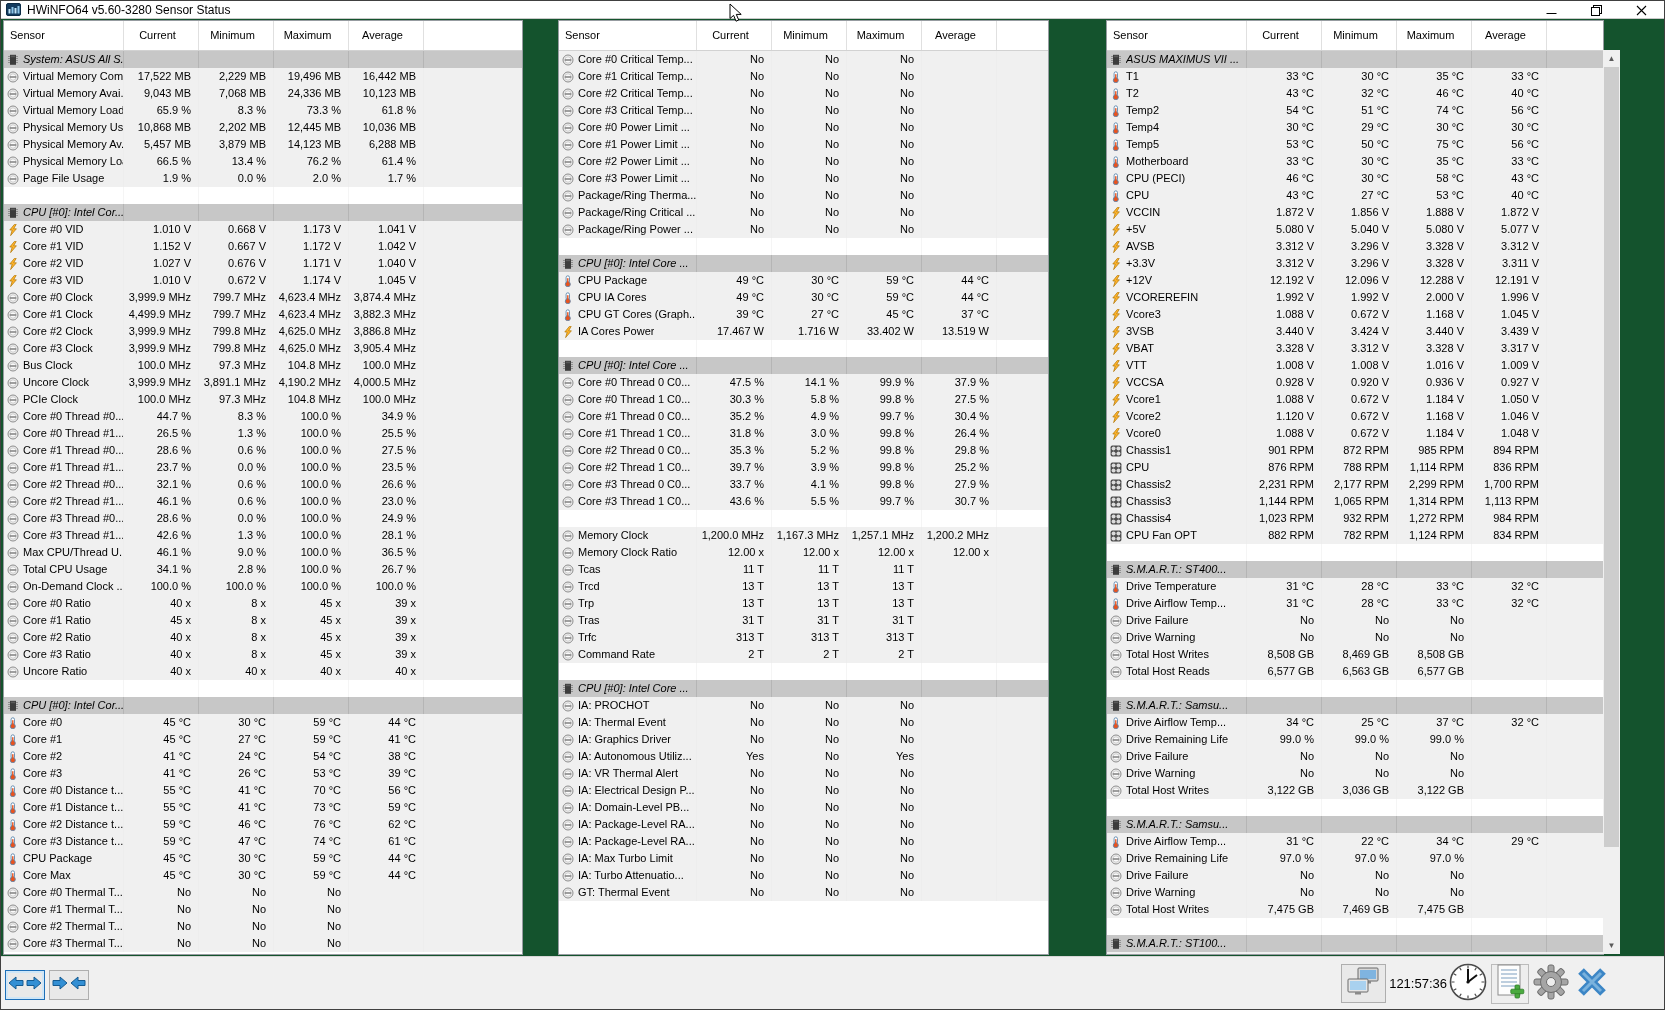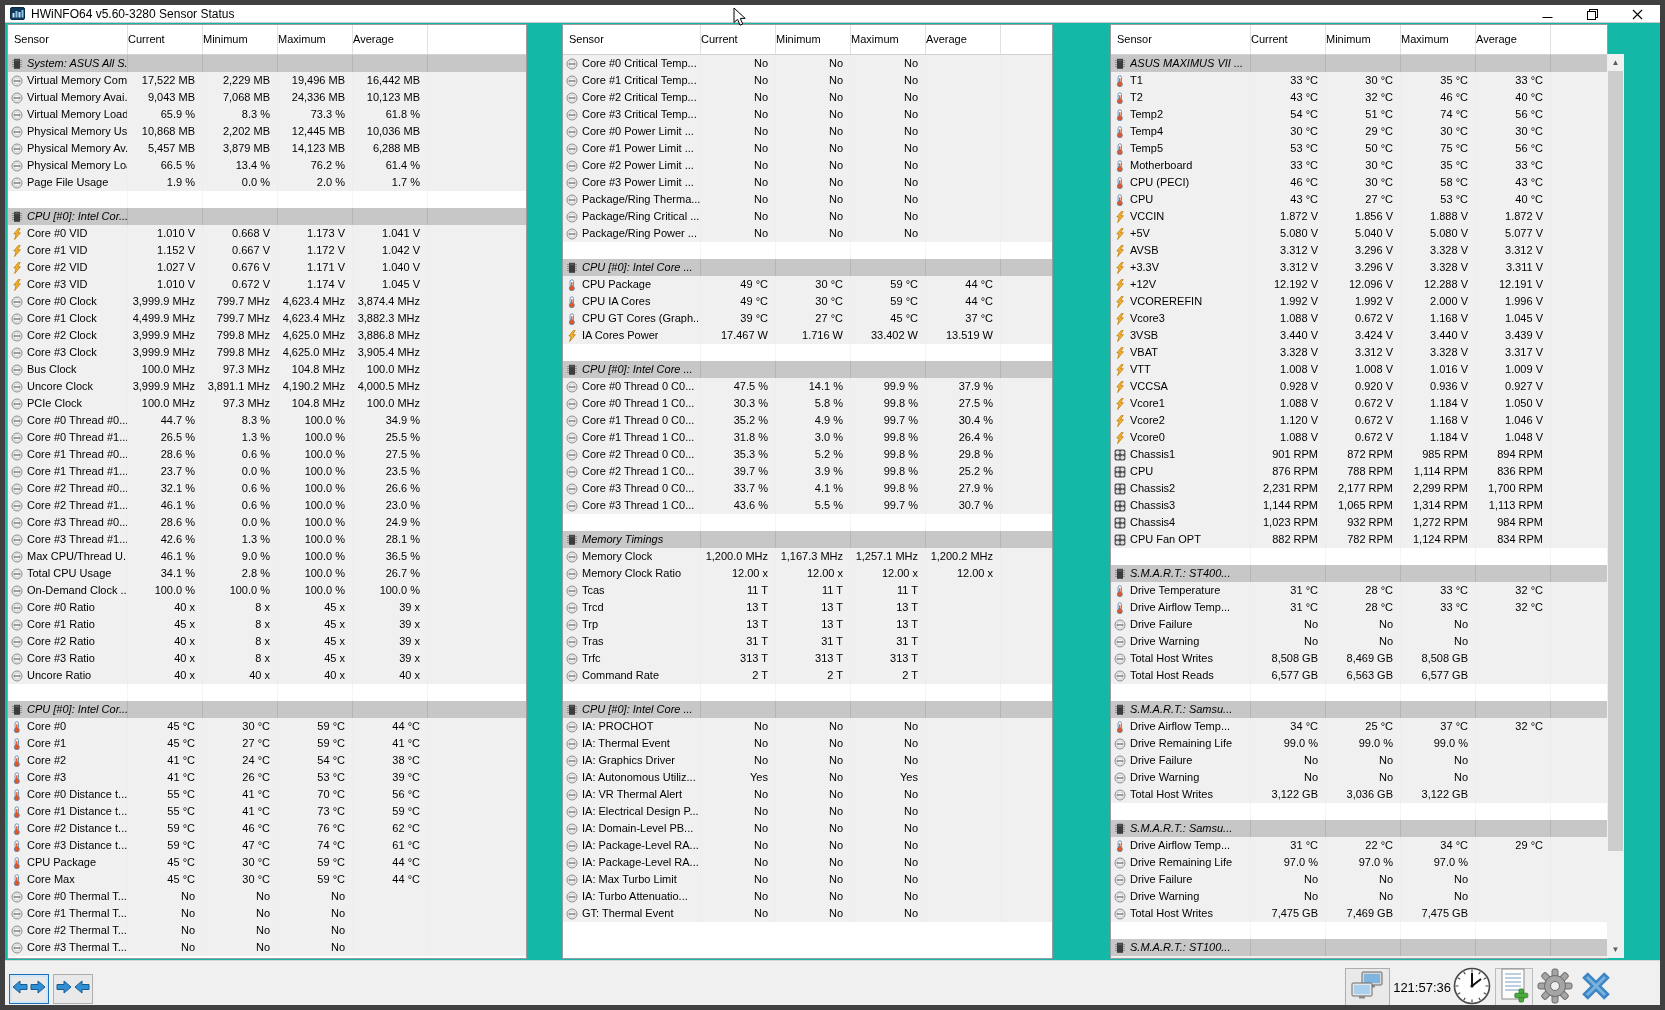--- a/index.html
+++ b/index.html
@@ -1,41 +1,41 @@
 <!DOCTYPE html>
 <html><head>
 <meta charset="utf-8">
 <style>
   html,body{margin:0;padding:0;background:#888;}
   *{box-sizing:border-box;}
   #window{
     position:relative;width:1665px;height:1010px;background:#fff;
-    border:5px solid #404040;overflow:hidden;
+    border:1px solid #404040;overflow:hidden;
     font-family:"Liberation Sans","DejaVu Sans",sans-serif;color:#000;
   }
   
   .titlebar{position:absolute;top:0;left:0;right:0;height:18px;background:#fff;
     border-bottom:1px solid #c9c9c9;display:flex;align-items:center;}
   .appicon{margin-left:5px;width:15px;height:13px;display:inline-flex;}
   .title{margin-left:6px;font-size:12px;line-height:18px;white-space:nowrap;}
   .winbtns{position:absolute;right:0;top:0;height:18px;display:flex;}
   .wbtn{width:45px;height:18px;display:flex;align-items:center;justify-content:center;
     font-size:13px;line-height:18px;cursor:default;}
   
-  .content{position:absolute;top:18px;left:0;width:1665px;height:937px;background:#14b8a6;}
+  .content{position:absolute;top:18px;left:0;width:1665px;height:937px;background:#14532d;}
   .panel{position:absolute;top:1px;height:935px;background:#fff;border:1px solid #979ca1;overflow:hidden;}
   .p1{left:2px;width:520px;--lc:120px;--fc:98px;}
   .p2{left:557px;width:491px;--lc:138px;--fc:51px;}
   .p3{left:1105px;width:498px;--lc:140px;--fc:56px;}
   .thead{height:30px;display:grid;grid-template-columns:var(--lc) 75px 75px 75px 75px var(--fc);
     background:#fff;border-bottom:1px solid #d2d2d2;}
   .thead .cell{font-size:11px;line-height:29px;border-right:1px solid #e0e0e0;
     overflow:hidden;white-space:nowrap;}
   .hlbl{padding-left:6px;text-align:left;}
-  .hval{text-align:left;padding-right:7px;}
+  .hval{text-align:center;padding-right:7px;}
   .hfill{border-right:none !important;}
   .tbody{height:903px;overflow:hidden;}
   .trow{height:17px;display:grid;grid-template-columns:var(--lc) 75px 75px 75px 75px var(--fc);}
   .trow .cell{font-size:11px;line-height:17px;overflow:hidden;white-space:nowrap;
     border-right:1px solid #ededed;}
   .trow .cell:last-child{border-right:none;}
   .val{text-align:right;padding-right:7px;}
   .lbl{display:flex;align-items:center;padding-left:3px;}
   .ricon{width:12px;height:12px;flex:0 0 12px;display:inline-flex;margin-right:4px;}
   .ltxt{overflow:hidden;white-space:nowrap;}
@@ -1446,37 +1446,20 @@
             <div class="cell filler"></div>
           </div>
           <div class="trow blank">
             <div class="cell lbl"></div>
             <div class="cell val"></div>
             <div class="cell val"></div>
             <div class="cell val"></div>
             <div class="cell val"></div>
             <div class="cell filler"></div>
           </div>
-          <div class="trow section">
-            <div class="cell lbl">
-              <span class="ricon">
-                <svg width="12" height="12" viewBox="0 0 12 12">
-                  <path d="M1 2.5H3 M1 4.5H3 M1 6.5H3 M1 8.5H3 M9 2.5H11 M9 4.5H11 M9 6.5H11 M9 8.5H11" stroke="#8a8a8a" stroke-width="0.9"></path>
-                  <rect x="3" y="0.8" width="6" height="10" fill="#3c3c3c"></rect>
-                  <rect x="3.8" y="1.6" width="4.4" height="1.6" fill="#5a5a5a"></rect>
-                </svg>
-              </span>
-              <span class="ltxt">Memory Timings</span>
-            </div>
-            <div class="cell val"></div>
-            <div class="cell val"></div>
-            <div class="cell val"></div>
-            <div class="cell val"></div>
-            <div class="cell filler"></div>
-          </div>
           <div class="trow data alt">
             <div class="cell lbl">
               <span class="ricon">
                 <svg width="12" height="12" viewBox="0 0 12 12">
                   <circle cx="6" cy="6" r="5" fill="#f1f1f1" stroke="#8b8b8b"></circle>
                   <circle cx="6" cy="6" r="3.2" fill="#fafafa" stroke="#c0c0c0" stroke-width="0.8"></circle>
                   <path d="M2.8 6 H9.2" stroke="#555" stroke-width="1.1"></path>
                 </svg>
               </span>
               <span class="ltxt">Memory Clock</span>

